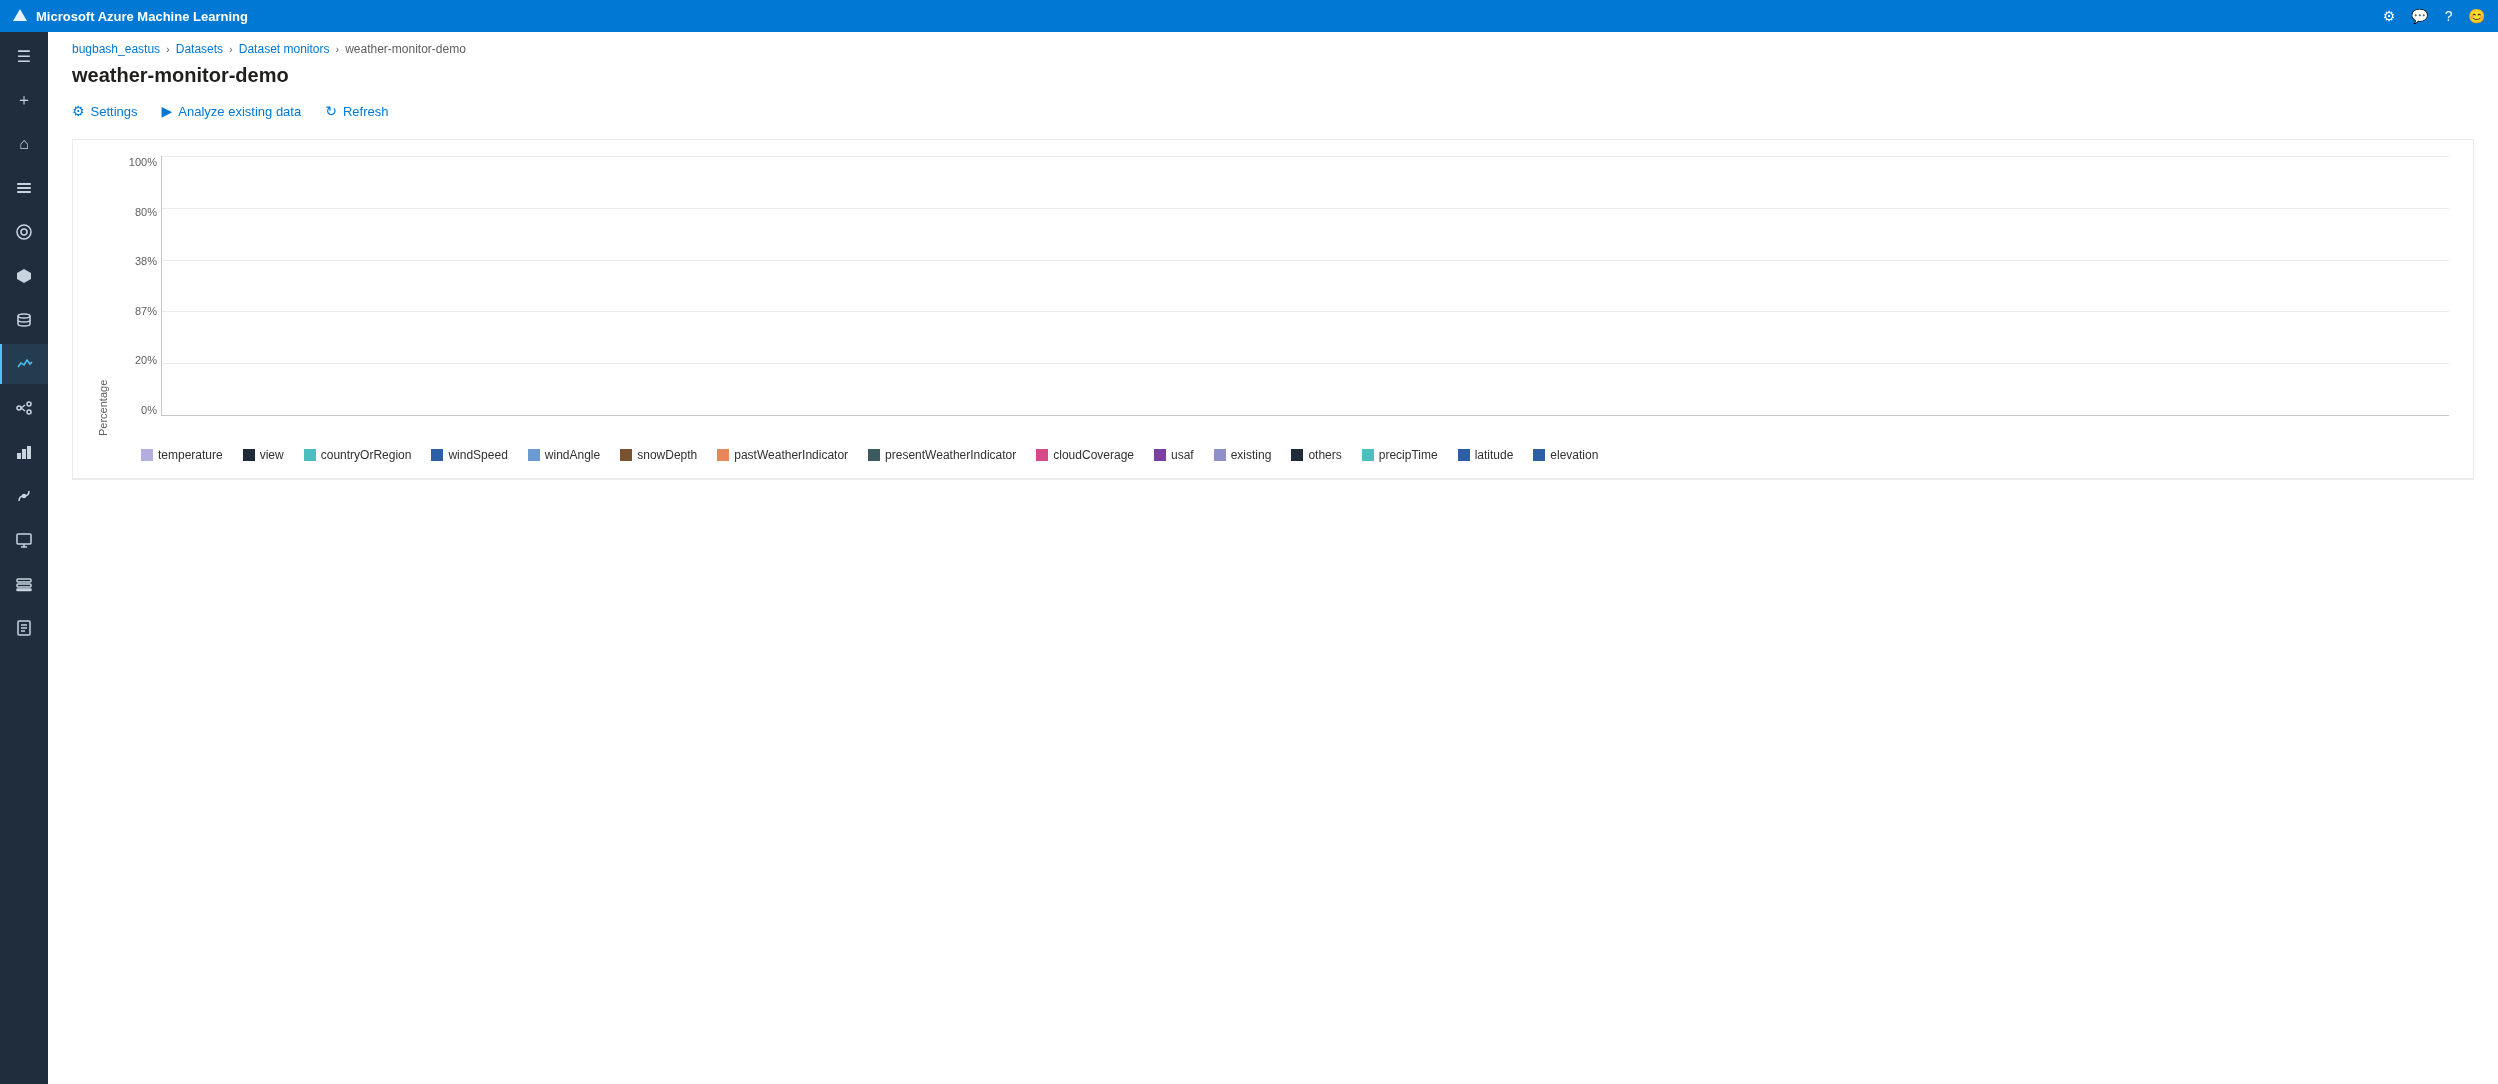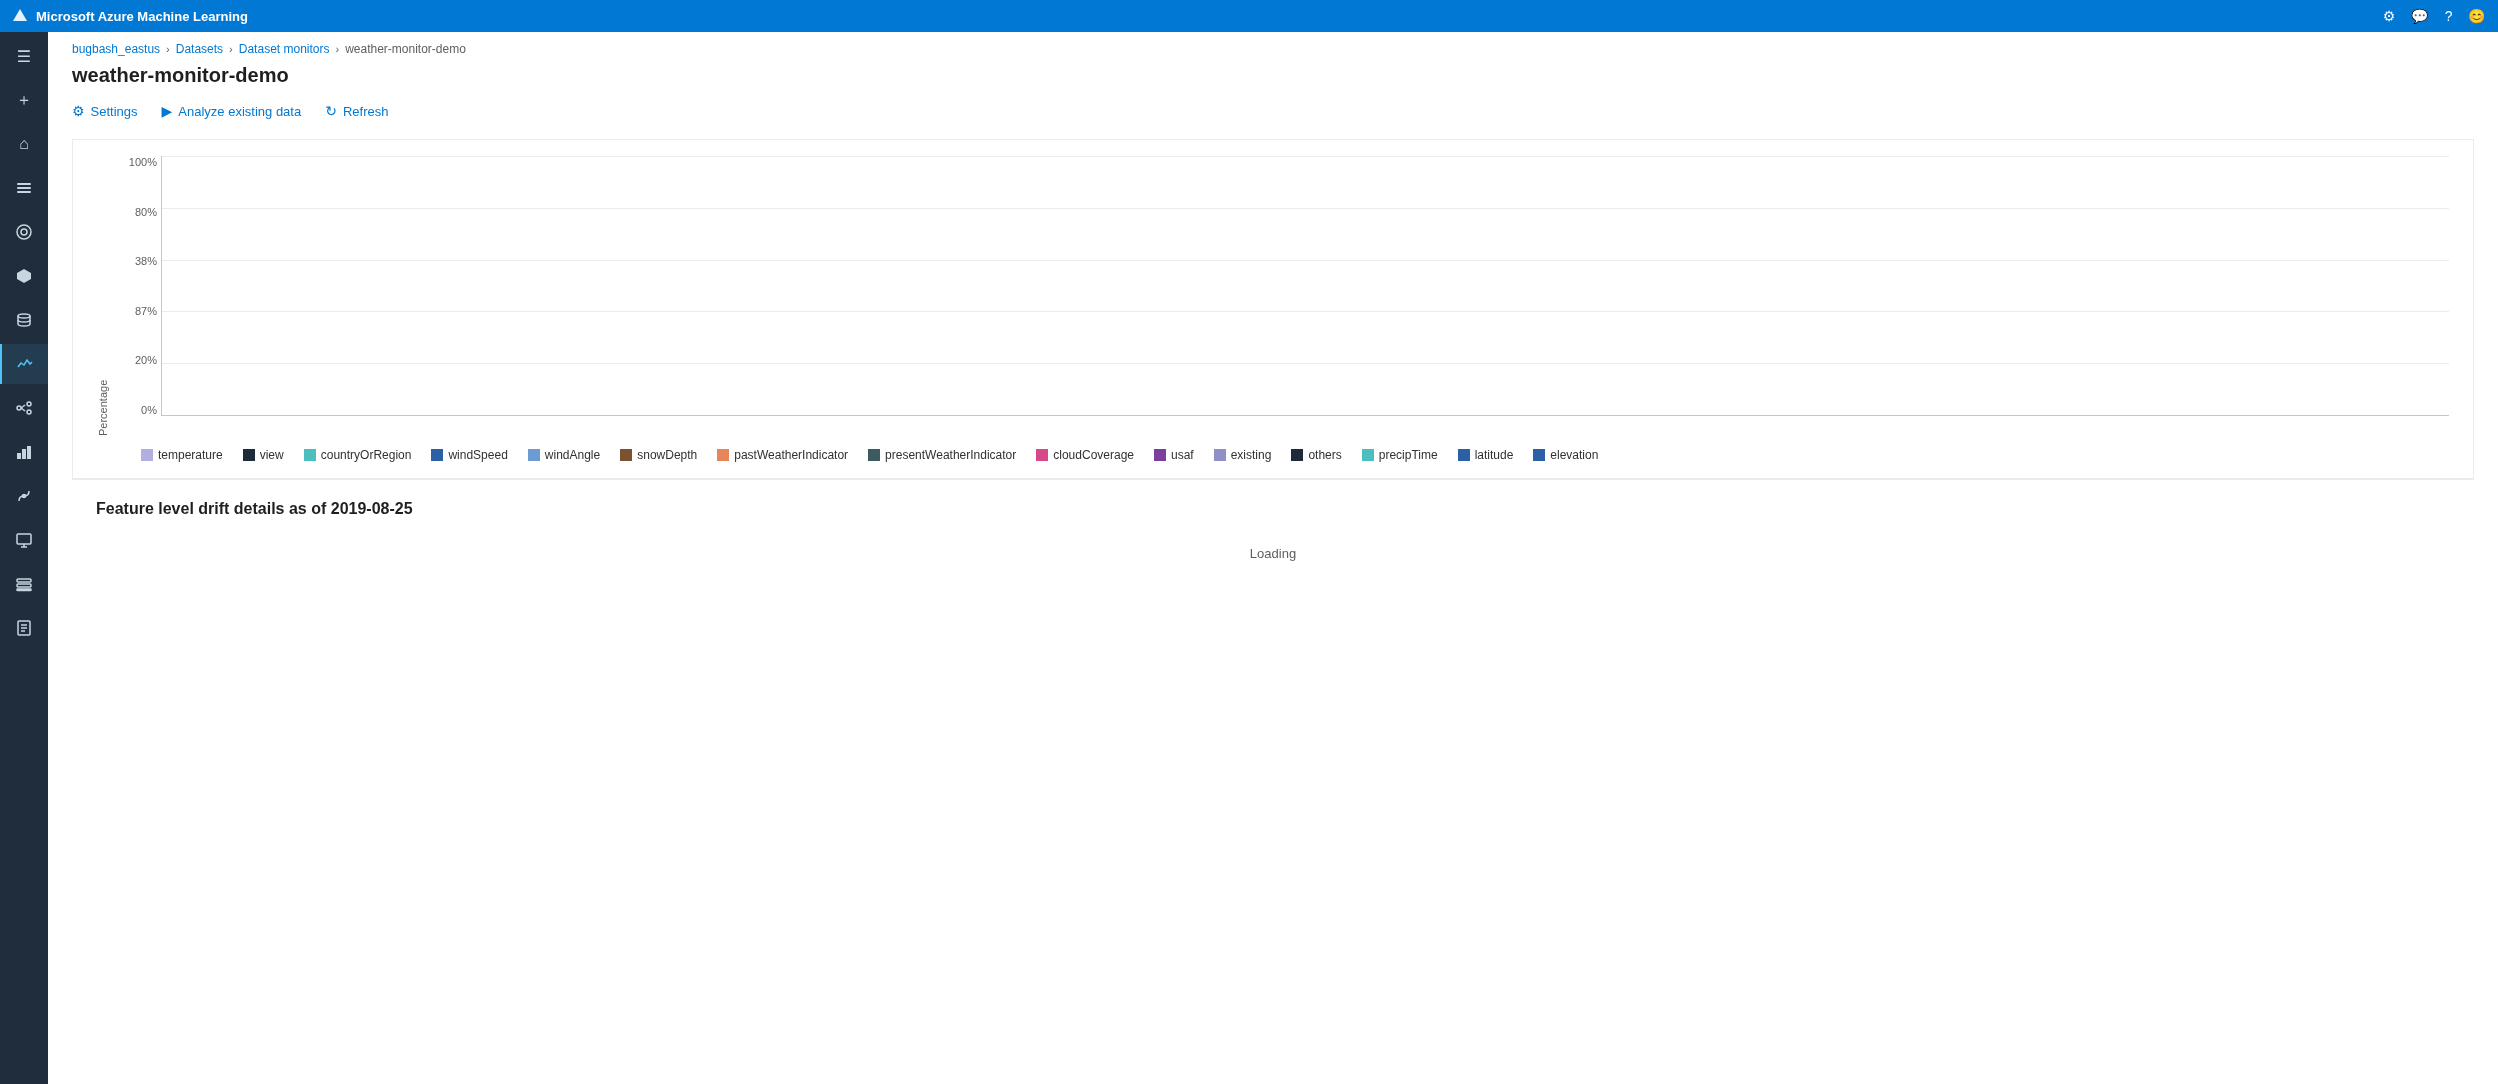--- a/index.html
+++ b/index.html
@@ -674,18 +674,16 @@
             <span>latitude</span>
           </div>
           <div class="legend-item">
             <div class="legend-color" style="background: #2d5fa6;"></div>
             <span>elevation</span>
           </div>
         </div>
       </div>
 
       <div class="drift-section">
-        <div class="drift-title">Feature level drift details as of 2019-08-25</div>
-        <div class="loading-text">Loading</div>
       </div>
     </div>
   </div>
 </div>
 
 </body></html>

